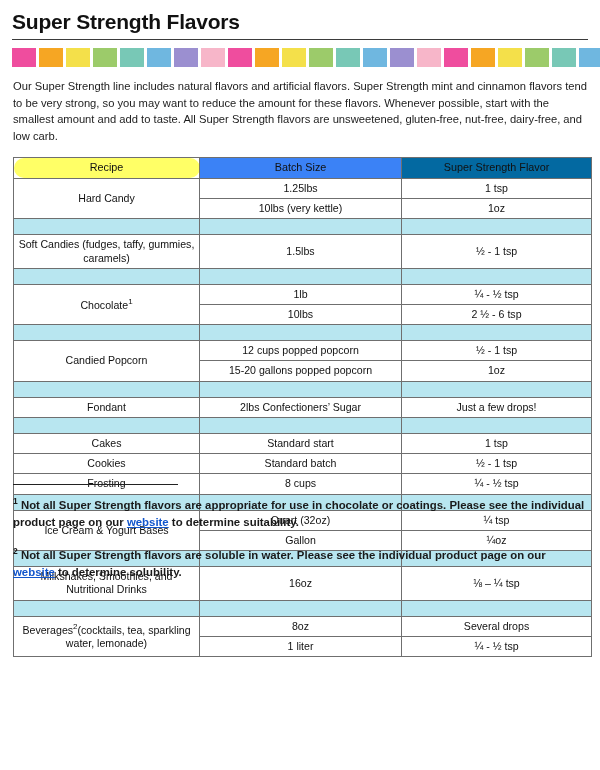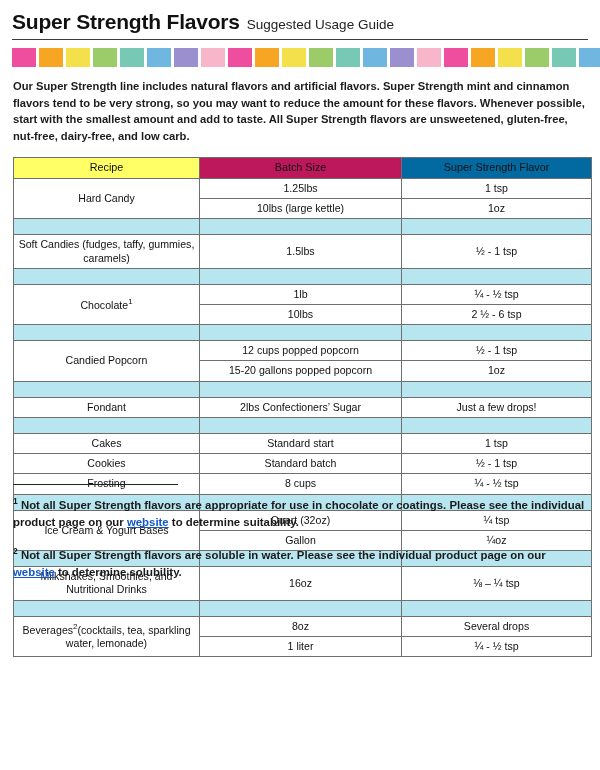--- a/index.html
+++ b/index.html
@@ -59,21 +59,21 @@
     width: 24px;
     height: 19px;
     flex: 0 0 auto;
   }
 
   
   .intro {
     margin: 11px 3px 0 3px;
     font-size: 11.2px;
     line-height: 1.48;
-    font-weight: bold;
+    font-weight: normal;
     color: #1c1c1c;
     text-align: left;
   }
 
   
   table.usage {
     margin: 13px 3px 0 3px;
     width: 578px;
     border-collapse: collapse;
     table-layout: fixed;
@@ -86,22 +86,22 @@
     vertical-align: middle;
     line-height: 1.25;
     color: #111;
     font-weight: normal;
   }
   th.hdr {
     font-weight: bold;
     font-size: 10.8px;
     padding: 4px 4px;
   }
-  th.hdr-recipe { background: #ffff66; }
-  th.hdr-batch  { background: #be185d; }
+  th.hdr-recipe { background: #ffff66; border-radius: 10px; }
+  th.hdr-batch  { background: #3b82f6; }
   th.hdr-flavor { background: #0369a1; }
 
   td.spacer {
     background: #b8e6f0;
     height: 9px;
     padding: 0;
     border-left: 1px solid #6f6f6f;
     border-right: 1px solid #6f6f6f;
   }
   .col-recipe { width: 186px; }
@@ -138,21 +138,20 @@
     cursor: pointer;
   }
 </style>
 </head>
 <body>
 
 <div class="page">
 
   <div class="title-row">
     <span class="title-main">Super Strength Flavors</span>
-    <span class="title-sub">Suggested Usage Guide</span>
   </div>
   <div class="title-rule"></div>
 
   <div class="swatches" id="swatch-strip">
       <div class="swatch" style="background: rgb(239, 77, 158);"></div>
       <div class="swatch" style="background: rgb(246, 166, 35);"></div>
       <div class="swatch" style="background: rgb(244, 224, 74);"></div>
       <div class="swatch" style="background: rgb(156, 203, 106);"></div>
       <div class="swatch" style="background: rgb(120, 200, 182);"></div>
       <div class="swatch" style="background: rgb(111, 183, 224);"></div>
@@ -189,21 +188,21 @@
         <th class="hdr hdr-flavor">Super Strength Flavor</th>
       </tr>
     </thead>
     <tbody id="usage-body">
         <tr>
           <td rowspan="2">Hard Candy</td>
           <td>1.25lbs</td>
           <td>1 tsp</td>
         </tr>
         <tr>
-          <td>10lbs (large kettle)</td>
+          <td>10lbs (very kettle)</td>
           <td>1oz</td>
         </tr>
         <tr>
           <td class="spacer"></td>
           <td class="spacer"></td>
           <td class="spacer"></td>
         </tr>
         <tr>
           <td rowspan="1">Soft Candies (fudges, taffy, gummies, caramels)</td>
           <td>1.5lbs</td>

